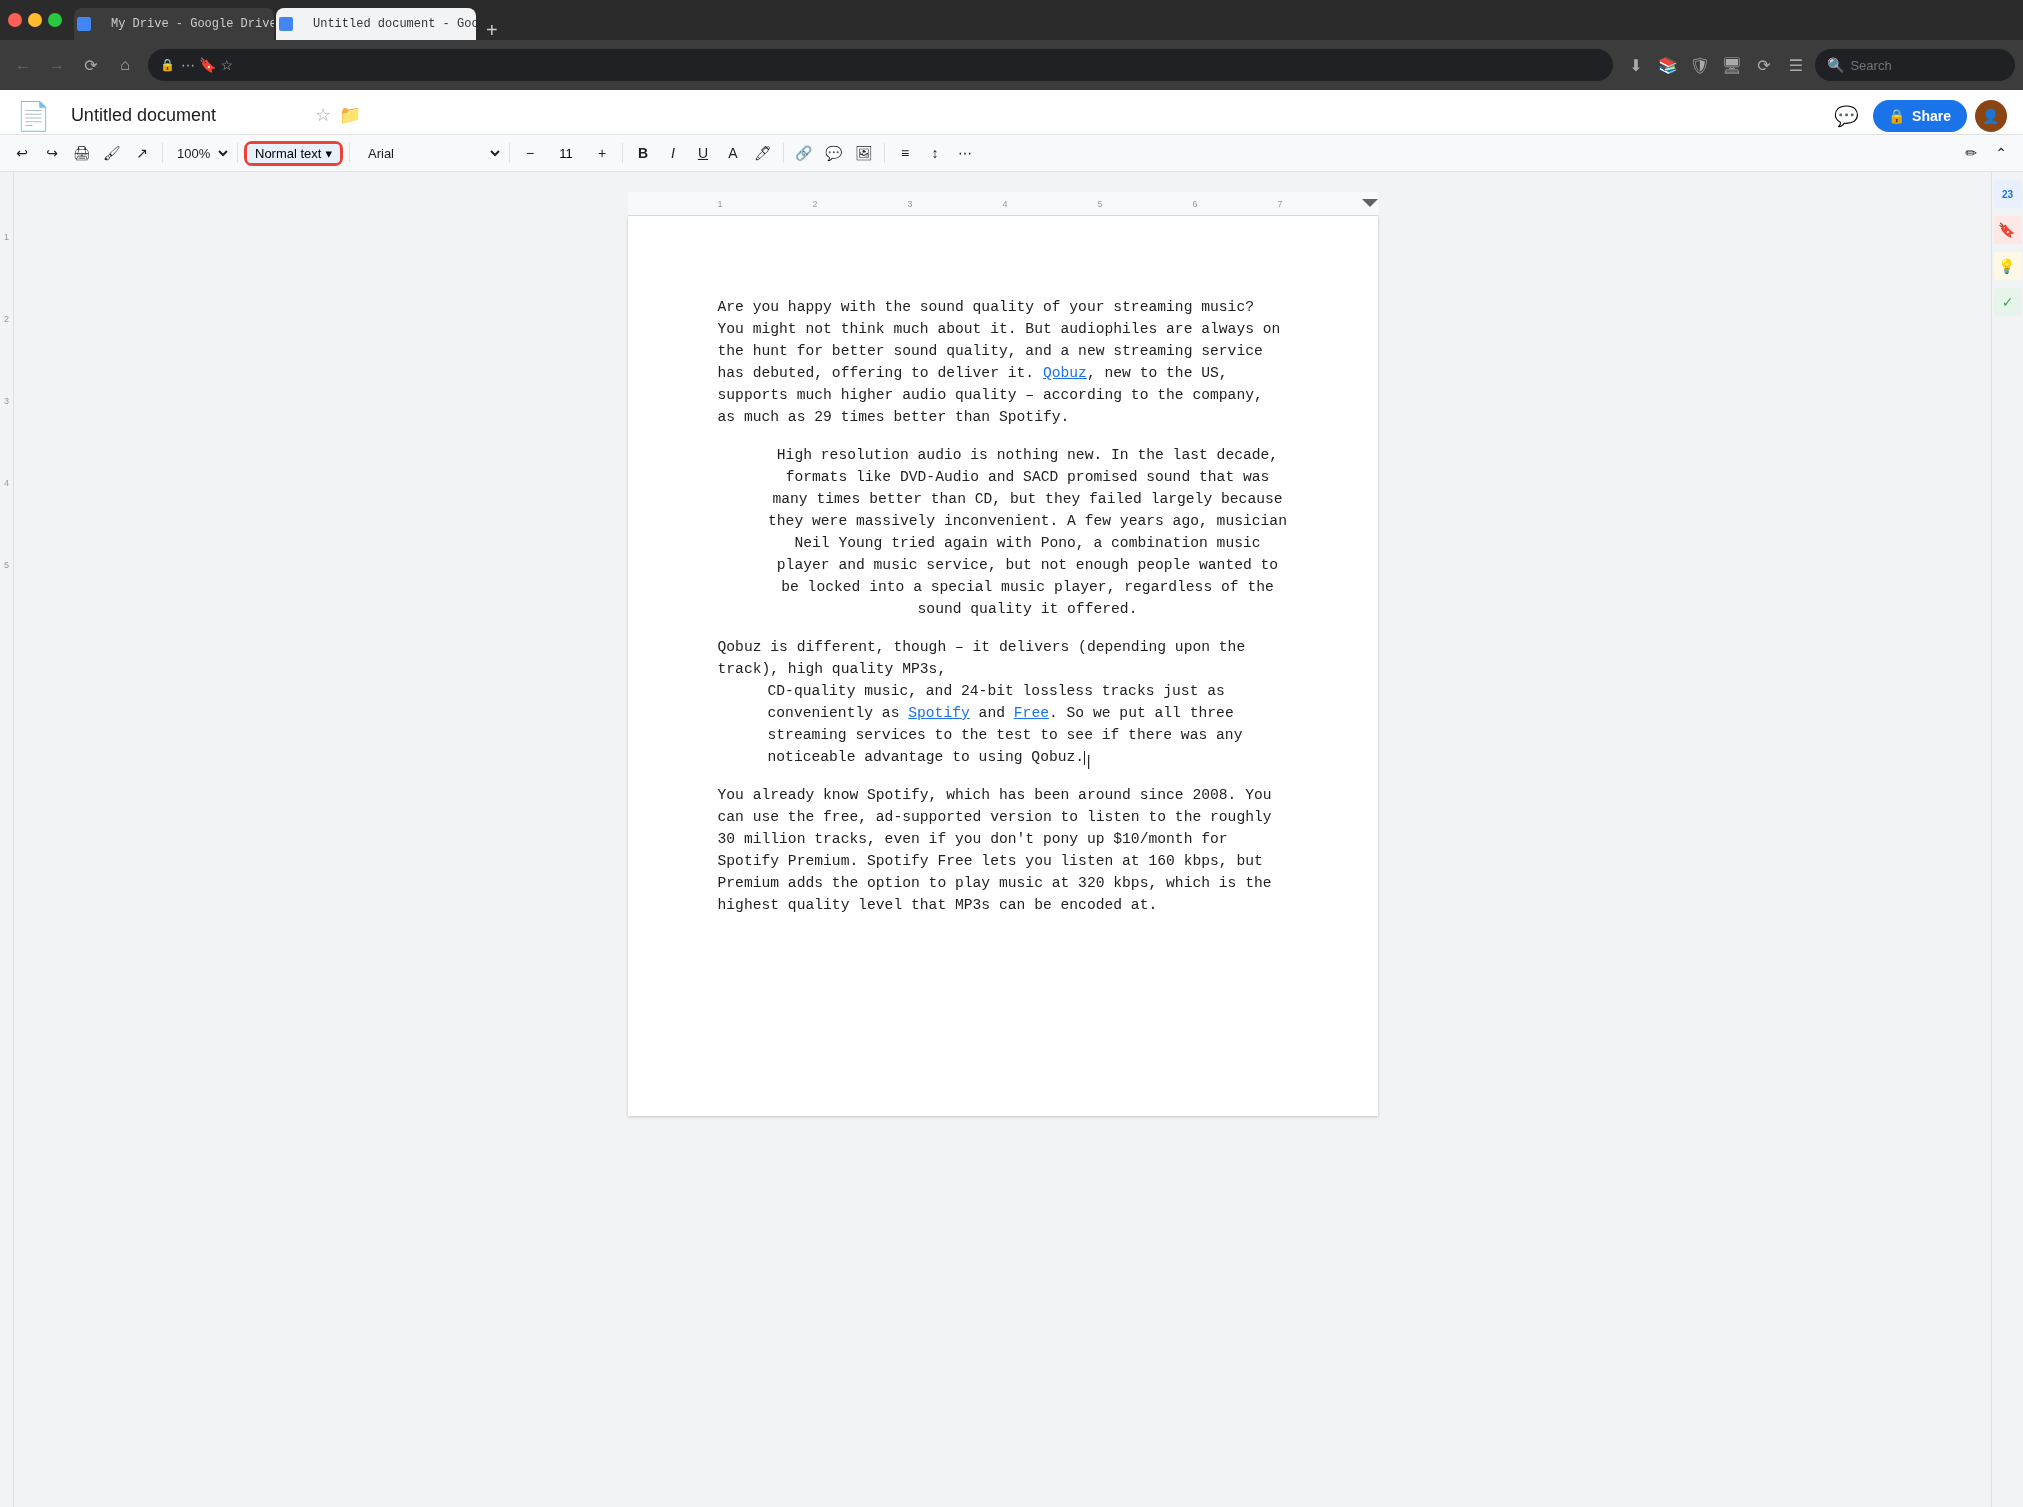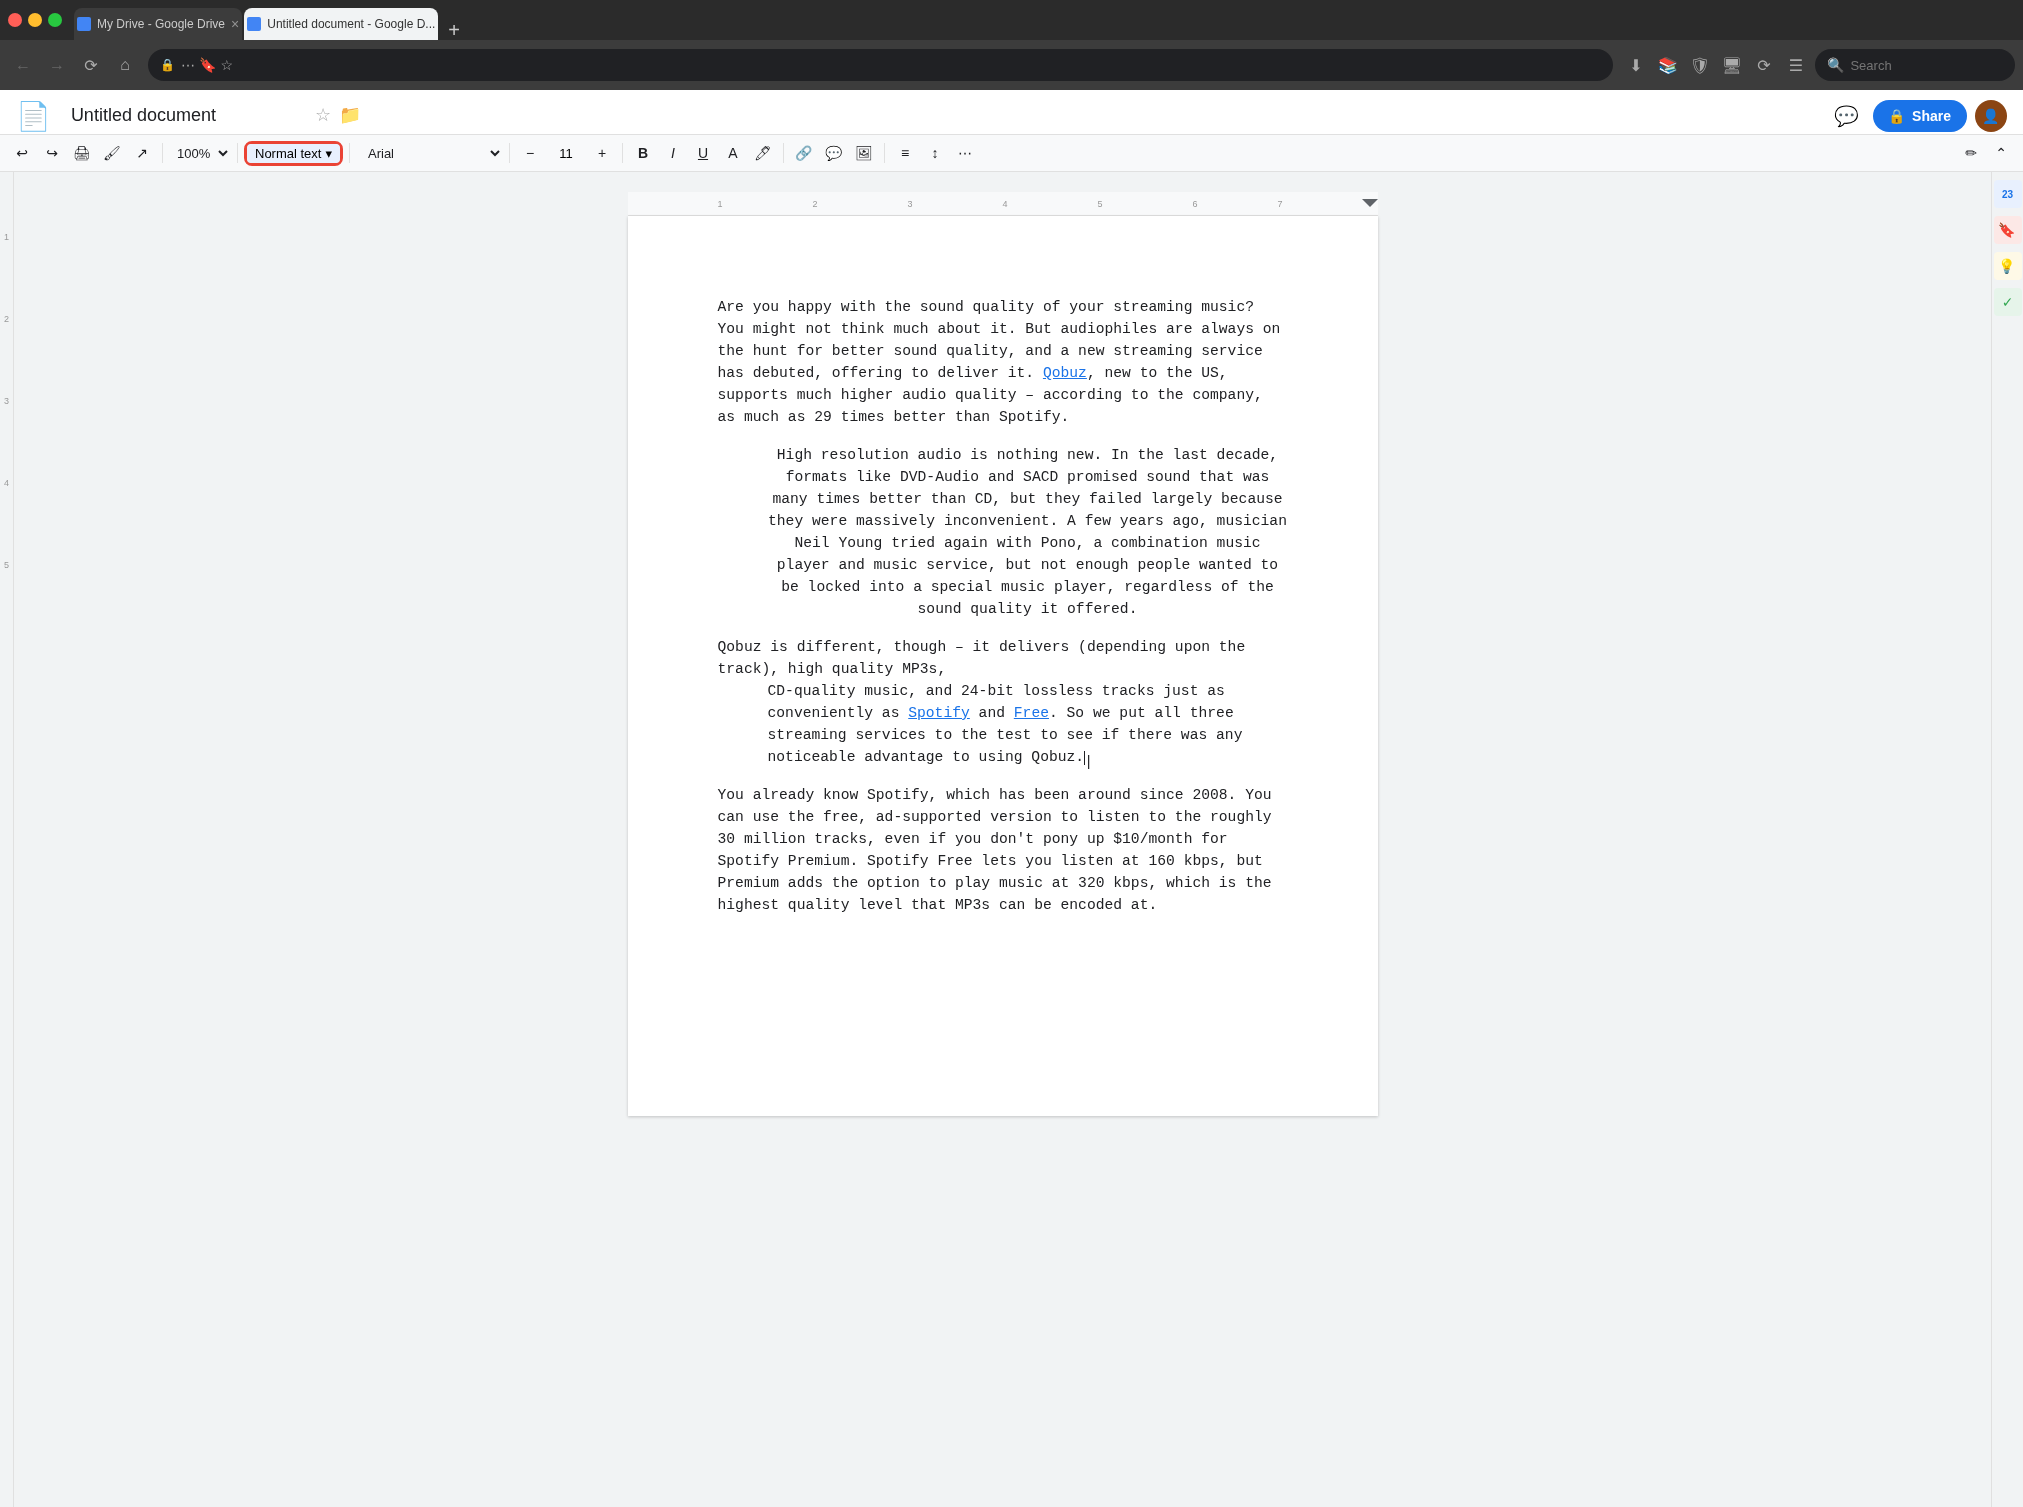--- a/index.html
+++ b/index.html
@@ -34,26 +34,27 @@
     .tab {
       display: flex;
       align-items: center;
       padding: 0 3px;
       height: 32px;
       border-radius: 8px 8px 0 0;
       font-size: 12px;
       color: #ccc;
       background: #3c3c3c;
       margin-right: 2px;
-      gap: 6px;
+      gap: 20px;
       cursor: pointer;
       max-width: 200px;
       white-space: nowrap;
       overflow: hidden;
       text-overflow: ellipsis;
+      font-family: Liberation Mono, monospace;
     }
     .tab.active { background: #f1f3f4; color: #333; }
     .tab-favicon { width: 14px; height: 14px; border-radius: 2px; flex-shrink: 0; }
     .tab-favicon.drive { background: #4285f4; }
     .tab-favicon.doc { background: #4285f4; }
     .tab-close { margin-left: auto; opacity: 0.6; font-size: 14px; cursor: pointer; flex-shrink: 0; }
     .new-tab-btn { background: none; border: none; color: #ccc; font-size: 20px; cursor: pointer; padding: 0 8px; line-height: 1; }
 
     
     .browser-toolbar {

